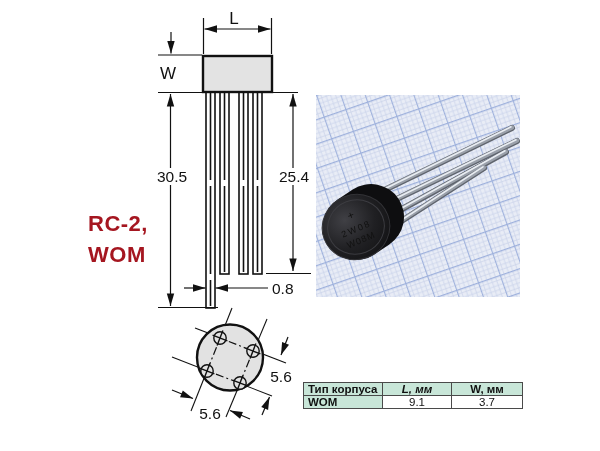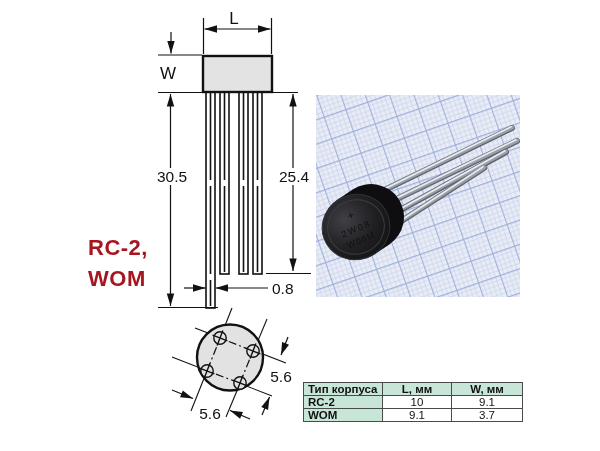--- a/index.html
+++ b/index.html
@@ -2,32 +2,32 @@
 <html><head>
 <meta charset="utf-8">
 <style>
   html,body{margin:0;padding:0;background:#fff;}
   #canvas{position:relative;width:600px;height:451px;background:#fff;overflow:hidden;
           font-family:"Liberation Sans",sans-serif;}
   svg text{font-family:"Liberation Sans",sans-serif;fill:#111;}
   #drawing-svg{position:absolute;left:0;top:0;}
   .dim-num{font-size:15.5px;}
   .dim-letter{font-size:17px;}
-  #pkg-label{position:absolute;left:88px;top:232px;color:#a51620;font-weight:bold;
+  #pkg-label{position:absolute;left:88px;top:208px;color:#a51620;font-weight:bold;
              font-size:22px;line-height:31px;letter-spacing:.5px;}
   #photo{position:absolute;left:316px;top:95px;width:204px;height:202px;overflow:hidden;}
   #dim-table{position:absolute;left:303px;top:382px;border-collapse:collapse;
              font-size:11.5px;color:#111;background:#ef4444;}
   #dim-table td,#dim-table th{border:1px solid #4a4a4a;height:12px;padding:0 4px;line-height:12px;}
   #dim-table{border:1.5px solid #333;}
   #dim-table th{background:#c8e6d8;font-weight:bold;}
   #dim-table .rowhead{background:#c8e6d8;font-weight:bold;text-align:left;}
   #dim-table .val{text-align:center;font-weight:normal;background:#fff;}
   #dim-table .h-first{text-align:left;}
-  .c1{width:70px;}.c2{width:60px;}.c3{width:62px;}
+  .c1{width:70px;}.c2{width:60px;font-style:italic;}.c3{width:62px;}
 </style>
 </head>
 <body>
 
 <div id="canvas">
 
   <svg id="drawing-svg" width="600" height="451" viewBox="0 0 600 451">
     <defs>
       <marker id="ae" markerUnits="userSpaceOnUse" markerWidth="14" markerHeight="9" refX="13" refY="4.5" orient="auto">
         <path d="M0.5,0.8 L13,4.5 L0.5,8.2 z" fill="#111"></path>
@@ -179,25 +179,20 @@
   </div>
 
   <table id="dim-table">
     <tbody>
         <tr>
       <th class="c1 h-first">Тип корпуса</th>
       <th class="c2">L, мм</th>
       <th class="c3">W, мм</th>
     </tr>
     <tr>
-      <td class="rowhead">RC-2</td>
-      <td class="val">10</td>
-      <td class="val">9.1</td>
-    </tr>
-    <tr>
       <td class="rowhead">WOM</td>
       <td class="val">9.1</td>
       <td class="val">3.7</td>
     </tr>
   </tbody>
     </table>
 
 </div>
 
 </body></html>

